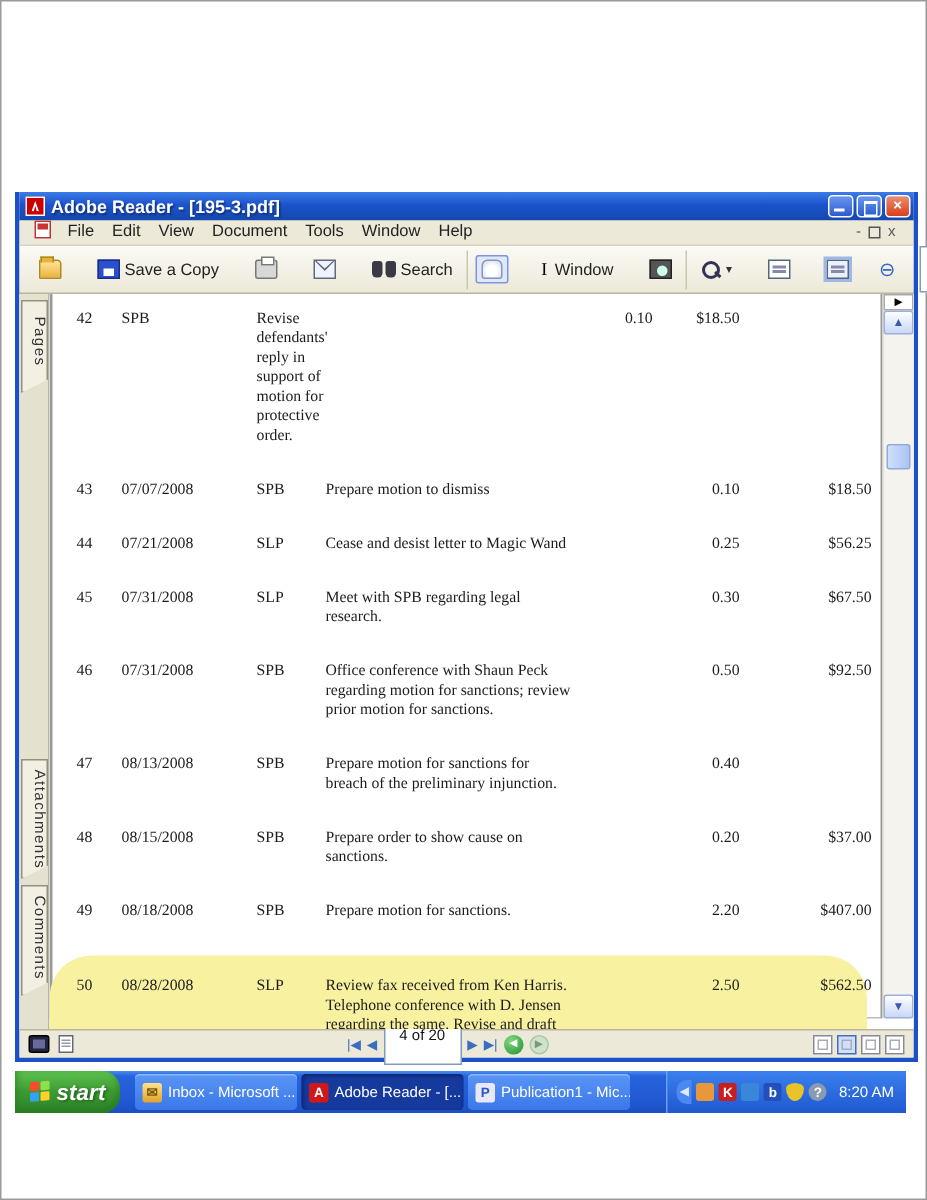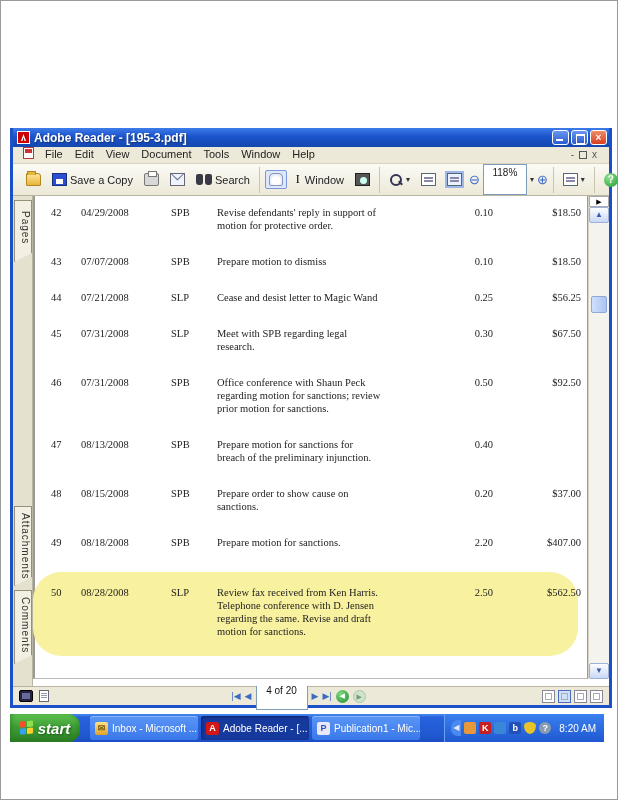--- a/index.html
+++ b/index.html
@@ -35,21 +35,21 @@
   .menu-pdf-icon::after{ content:""; position:absolute; left:1px; top:1px; width:7px; height:4px; background:#c33; }
   .menu-item { padding:1px 6px; color:#222; }
   .menubar .spacer { flex:1; }
   .doc-controls { display:flex; gap:5px; align-items:center; color:#555; font-size:10px; padding-right:2px; }
   .doc-controls span { line-height:10px; }
 
   
   .toolbar { height:32px; background:linear-gradient(180deg,#fbfaf5,#ece9d8);
              border-bottom:1px solid #b9b5a0; display:flex; align-items:center;
              font-size:11px; color:#222; padding:0 4px; flex:0 0 auto; white-space:nowrap; }
-  .tgroup { display:flex; align-items:center; gap:3px; padding:0 5px; height:26px;
+  .tgroup { display:flex; align-items:center; gap:16px; padding:0 5px; height:26px;
             border-right:1px solid #c9c5ae; }
   .tbtn { display:flex; align-items:center; gap:3px; padding:2px 3px; border:1px solid transparent; border-radius:2px; }
   .tbtn.pressed { border:1px solid #7a96df; background:#dfe8fb; }
   .ico { display:inline-block; width:15px; height:13px; position:relative; }
   .ico-folder { background:linear-gradient(180deg,#ffe49a,#e8b53c); border:1px solid #b08820; border-radius:1px 3px 1px 1px; }
   .ico-folder::before{ content:""; position:absolute; top:-3px; left:0; width:7px; height:3px; background:#e8b53c; border:1px solid #b08820; border-bottom:none; }
   .ico-floppy { background:#2a4fd0; border:1px solid #16307e; }
   .ico-floppy::after{ content:""; position:absolute; left:3px; bottom:1px; width:7px; height:5px; background:#fff; }
   .ico-print { background:#d8d8d8; border:1px solid #777; border-radius:2px; }
   .ico-print::before{ content:""; position:absolute; left:3px; top:-3px; width:7px; height:4px; background:#fff; border:1px solid #777; }
@@ -257,21 +257,20 @@
       <div class="side-tab tab-pages">Pages</div>
       <div class="side-tab tab-attachments">Attachments</div>
       <div class="side-tab tab-comments">Comments</div>
     </div>
 
     <div class="docarea">
       <div class="pdfpage">
 
         <div class="row">
           <span class="c-no">42</span>
-          <span class="c-date">04/29/2008</span>
           <span class="c-init">SPB</span>
           <span class="c-desc">Revise defendants' reply in support of
 motion for protective order.</span>
           <span class="c-hrs">0.10</span>
           <span class="c-amt">$18.50</span>
         </div>
         <div class="row">
           <span class="c-no">43</span>
           <span class="c-date">07/07/2008</span>
           <span class="c-init">SPB</span>

